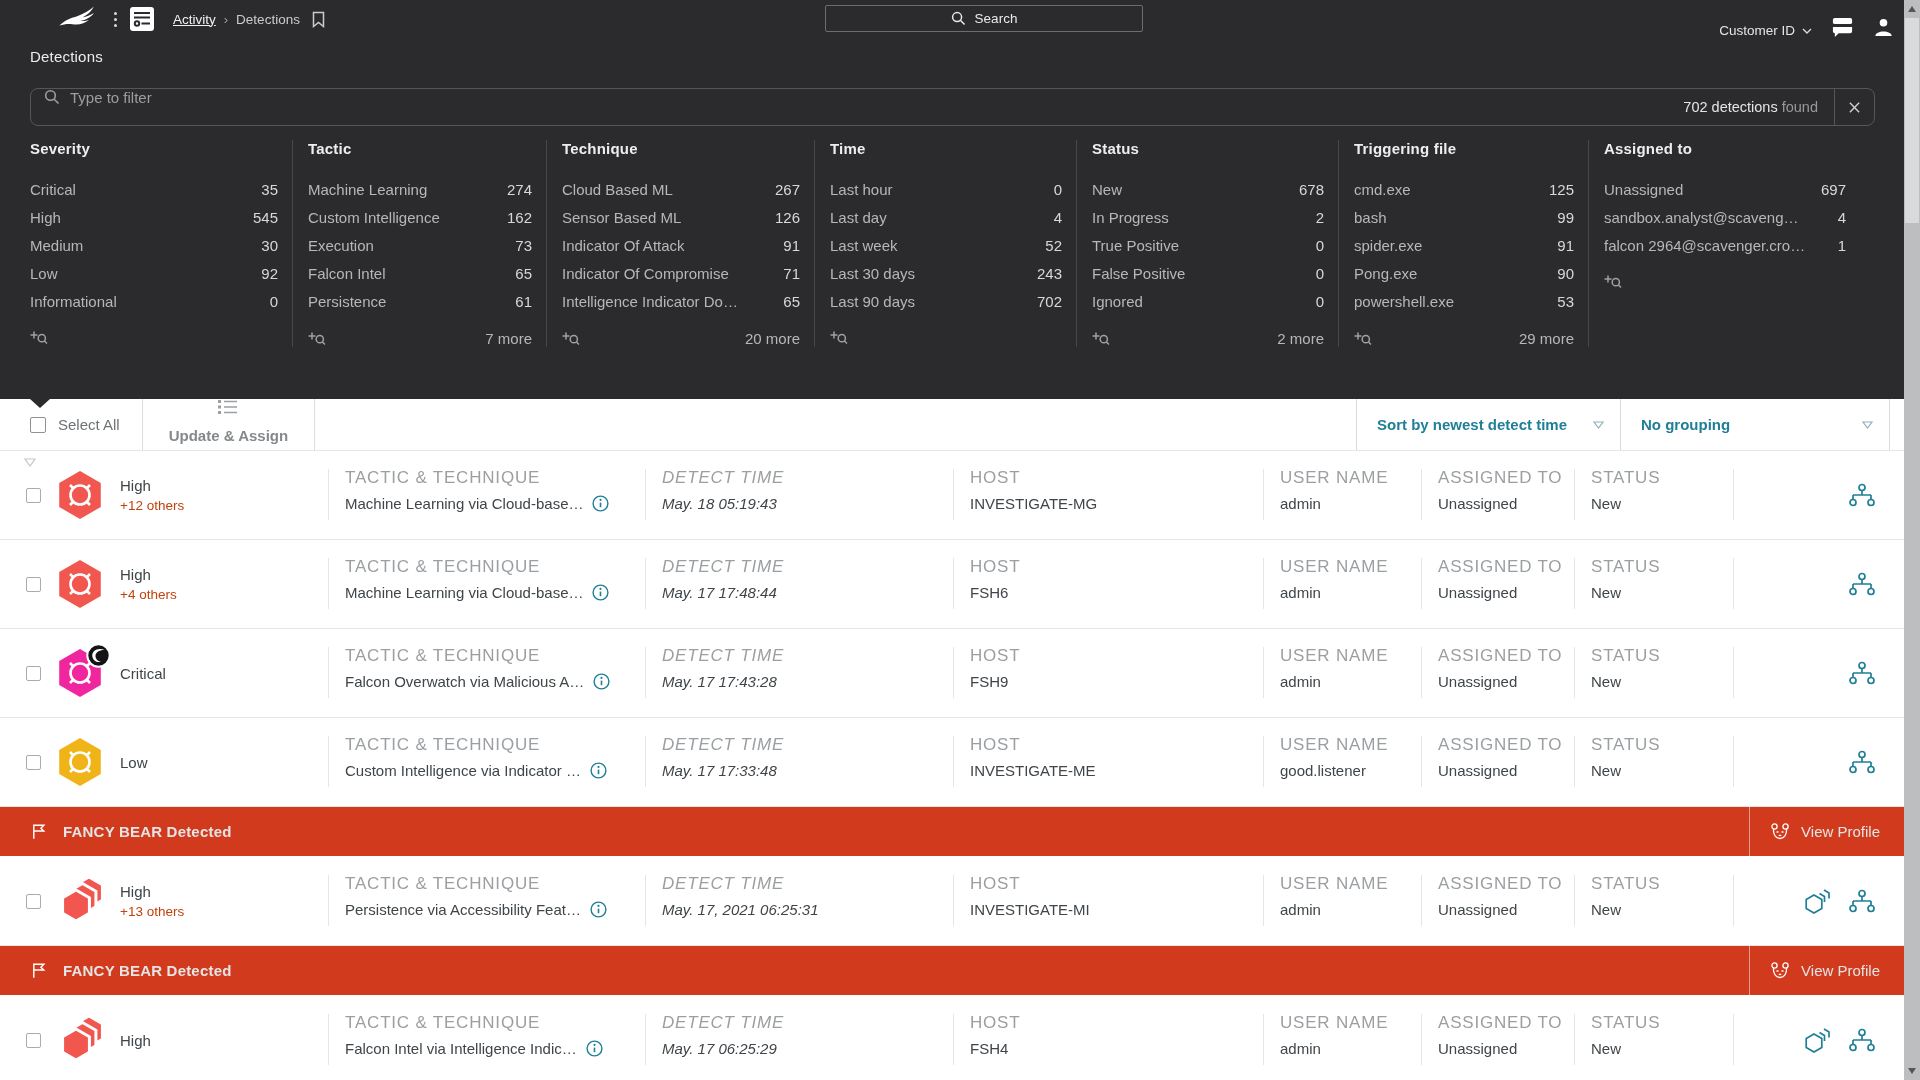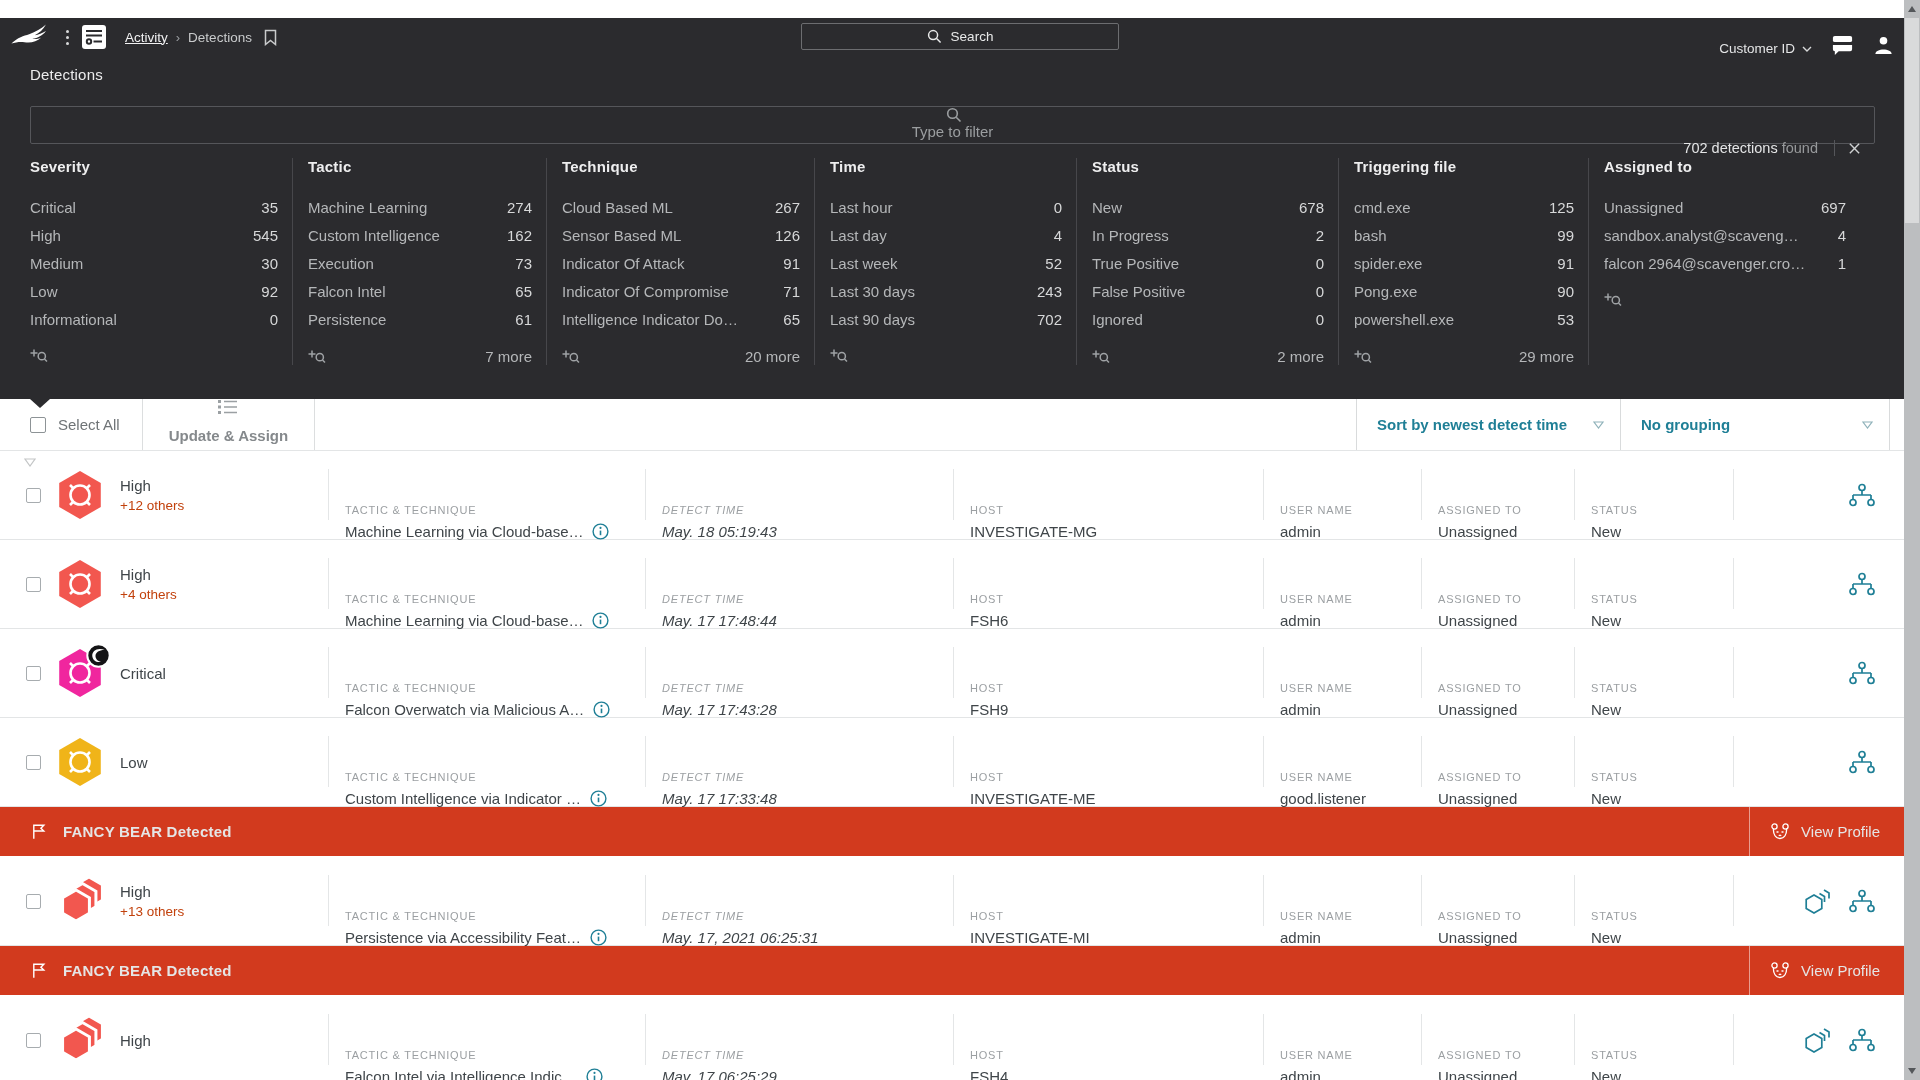--- a/index.html
+++ b/index.html
@@ -12,21 +12,21 @@
     --txt-count:#d7d8d9;
     --row-rule:#e3e5e6;
     --val:#3f4549;
     --collabel:#9b9fa2;
   }
   *{box-sizing:border-box;margin:0;padding:0;}
   html,body{width:1920px;height:1080px;overflow:hidden;}
   body{font-family:"Liberation Sans", sans-serif;background:#fff;position:relative;}
 
   
-  .dark-panel{position:absolute;top:18px;left:0;width:1920px;height:399px;background:var(--dark);}
+  .dark-panel{position:absolute;top:0;left:0;width:1920px;height:399px;background:var(--dark);padding-left:48px;}
   .panel-caret{position:absolute;top:399px;left:30px;width:0;height:0;z-index:6;
     border-left:10px solid transparent;border-right:10px solid transparent;border-top:9px solid var(--dark);}
 
   .topbar{position:relative;height:38px;display:flex;align-items:center;padding-left:10px;}
   .tb-left{display:flex;align-items:center;gap:12px;}
   .logo{display:flex;align-items:center;}
   .dots{display:flex;flex-direction:column;gap:3px;margin-left:2px;}
   .dots i{width:3px;height:3px;border-radius:50%;background:#d8d9da;}
   .breadcrumb{display:flex;align-items:center;gap:8px;margin-left:6px;font-size:13.5px;}
   .bc-parent{color:#f1f1f2;text-decoration:underline;cursor:pointer;}
@@ -34,21 +34,21 @@
   .bc-current{color:#c9cbcc;}
   .search-box{position:absolute;left:50%;top:5px;transform:translateX(-50%);width:318px;height:27px;
     border:1px solid #6c6d70;border-radius:2px;display:flex;align-items:center;justify-content:center;gap:9px;
     color:#e8e9e9;font-size:13.5px;cursor:text;}
   .tb-right{position:absolute;right:26px;top:0;height:38px;display:flex;align-items:flex-end;gap:18px;}
   .customer{display:flex;align-items:center;gap:7px;color:#e4e5e6;font-size:13.5px;cursor:pointer;}
 
   .page-title{position:absolute;top:48px;left:30px;font-size:15px;color:#ececed;letter-spacing:.2px;}
 
   .filter-bar{position:absolute;top:88px;left:30px;right:45px;height:38px;border:1px solid var(--dark-border);
-    border-radius:2px;display:flex;align-items:center;flex-direction:column;}
+    border-radius:8px;display:flex;align-items:flex-start;}
   .filter-bar .mag{color:#9b9ea0;margin:0 10px 0 13px;display:flex;}
   .filter-placeholder{color:#9b9ea0;font-size:15px;}
   .filter-right{margin-left:auto;display:flex;align-items:center;height:100%;}
   .result-count{color:#e4e5e6;font-size:14.5px;}
   .result-suffix{color:#97999b;font-size:14.5px;white-space:pre;}
   .filter-x{width:40px;height:100%;border-left:1px solid var(--dark-border);display:flex;align-items:center;
     justify-content:center;cursor:pointer;margin-left:16px;}
 
   .facets{position:absolute;top:140px;left:30px;right:42px;display:flex;}
   .fcol{padding:0 14px 0 15px;border-left:1px solid var(--dark-rule);}
@@ -89,21 +89,21 @@
   .cell{position:relative;height:100%;padding:17px 8px 0 17px;}
   .cell:not(.c-sev)::before{content:'';position:absolute;left:0;top:18px;bottom:19px;width:1px;background:#e4e6e7;}
   .c-sev{width:328px;display:flex;align-items:center;padding:0 0 0 26px;}
   .c-tactic{width:317px;}
   .c-time{width:308px;font-style:italic;}
   .c-host{width:310px;}
   .c-user{width:158px;}
   .c-assigned{width:153px;}
   .c-status{width:159px;}
   .c-actions{flex:1;display:flex;align-items:center;justify-content:flex-end;gap:15px;padding:0 28px 0 0;}
-  .coltitle{font-size:11px;letter-spacing:.8px;color:var(--collabel);margin-bottom:7px;margin-top:36px;}
+  .coltitle{font-size:17px;letter-spacing:.8px;color:var(--collabel);margin-bottom:7px;}
   .colval{font-size:15px;color:var(--val);white-space:nowrap;}
   .val-row{display:flex;align-items:center;gap:9px;}
   .cbx{width:15px;height:15px;border:1.5px solid #a7acaf;border-radius:2px;background:#fff;cursor:pointer;flex:none;}
   .cbx.tbx{border-color:#8d9396;width:16px;height:16px;}
   .sevicon{position:relative;width:48px;height:50px;margin-left:15px;flex:none;}
   .sevbadge{position:absolute;top:-6px;right:-8px;}
   .sevtext{margin-left:16px;}
   .sev-label{font-size:15px;color:var(--val);}
   .sev-extra{font-size:13.5px;color:#c2410c;margin-top:4px;}
   .sev-extra:empty{display:none;}

